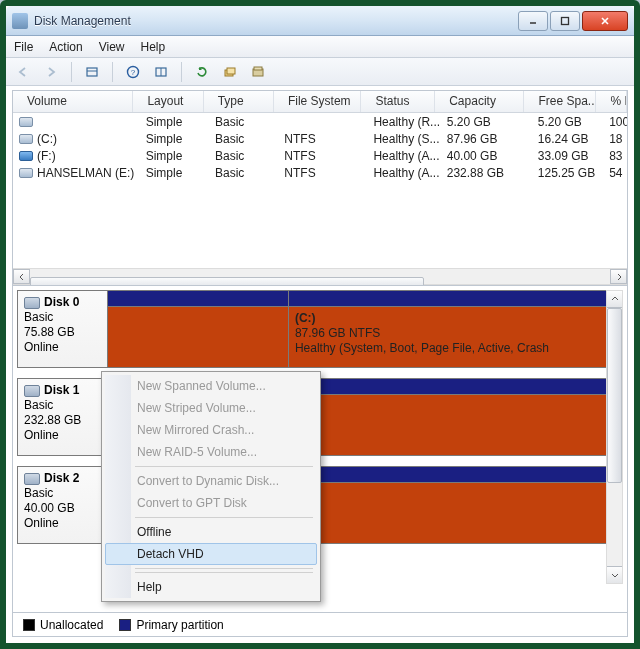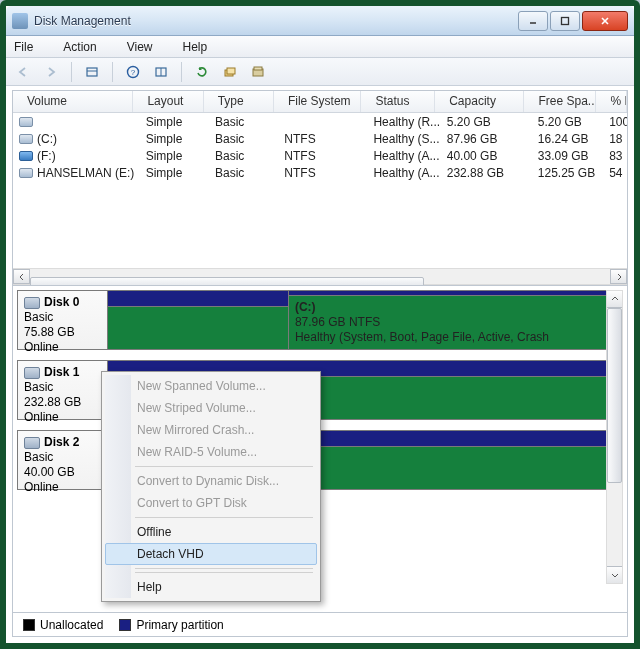--- a/index.html
+++ b/index.html
@@ -40,21 +40,21 @@
   .window-buttons { display:flex; gap:0; }
   .wbtn {
     width: 30px; height: 20px; border:1px solid #8aa0b8; background:linear-gradient(#f4f8fc,#d0dfef);
     display:flex; align-items:center; justify-content:center; font-size:11px;
     border-radius:3px; margin-left:2px;
   }
   .wbtn.close { width:46px; background:linear-gradient(#f27b6a,#d84324); border-color:#8a2613; color:#fff;}
   .wbtn svg { width:10px; height:10px; }
   .menubar {
     height:22px; background:linear-gradient(#fbfcfe,#ebeef3);
-    border-bottom:1px solid #c8d0da; display:flex; align-items:center; padding:0 8px; gap:30px;
+    border-bottom:1px solid #c8d0da; display:flex; align-items:center; padding:0 8px; gap:16px;
     font-size:12px; color:#222;
   }
   .menubar span { cursor:default; }
   .toolbar {
     height:28px; background:linear-gradient(#f7f9fc,#e9edf3);
     border-bottom:1px solid #c8d0da; display:flex; align-items:center; padding:0 6px; gap:6px;
   }
   .tbtn {
     width:22px; height:22px; border:1px solid transparent; display:flex; align-items:center; justify-content:center;
     border-radius:3px;
@@ -82,21 +82,21 @@
   .drv-icon.blue { background:linear-gradient(#7fb8ef,#3a7cc2); border-color:#2c5f97;}
   .hscroll {
     height:17px; background:#f0f0f0; border-top:1px solid #dcdcdc; border-bottom:1px solid #dcdcdc;
     display:flex; align-items:center;
   }
   .hscroll .arrow { width:17px; height:15px; background:linear-gradient(#fdfdfd,#e4e6e9); border:1px solid #b8bec6; display:flex; align-items:center; justify-content:center;}
   .hscroll .track { flex:1; position:relative; }
   .hscroll .thumb { position:absolute; left:0; top:0; height:15px; width:68%; background:linear-gradient(#fafbfc,#d9dde3); border:1px solid #b8bec6; border-radius:2px;}
   
   .disk-pane { flex:1; overflow:hidden; border-top:1px solid #bfc7d1; position:relative; background:#fff; padding:4px 4px 0 4px;}
-  .disk-row { display:flex; border:1px solid #7a7a7a; margin-bottom:10px; background:#15803d; height:60px;}
+  .disk-row { display:flex; border:1px solid #7a7a7a; margin-bottom:10px; background:#c2410c; height:78px;}
   .disk-info { width:90px; border-right:1px solid #7a7a7a; padding:4px 6px; font-size:12px; line-height:15px; background:linear-gradient(#fafafa,#f2f2f2);}
   .disk-info b { font-weight:bold; }
   .disk-info .dicon{width:16px;height:12px;background:linear-gradient(#cfd9e5,#9fb1c7);border:1px solid #6f8299;display:inline-block;margin-right:4px;border-radius:2px;vertical-align:middle;}
   .disk-vols { flex:1; display:flex; }
   .vol-box { border-left:1px solid #7a7a7a; display:flex; flex-direction:column;}
   .vol-box:first-child{border-left:none;}
   .vol-bar { height:16px; background:#1a1f82; border-bottom:1px solid #7a7a7a;}
   .vol-body { flex:1; padding:4px 6px; font-size:12px; line-height:15px; color:#222;}
   .vol-body b{font-weight:bold;}
   .legend {

